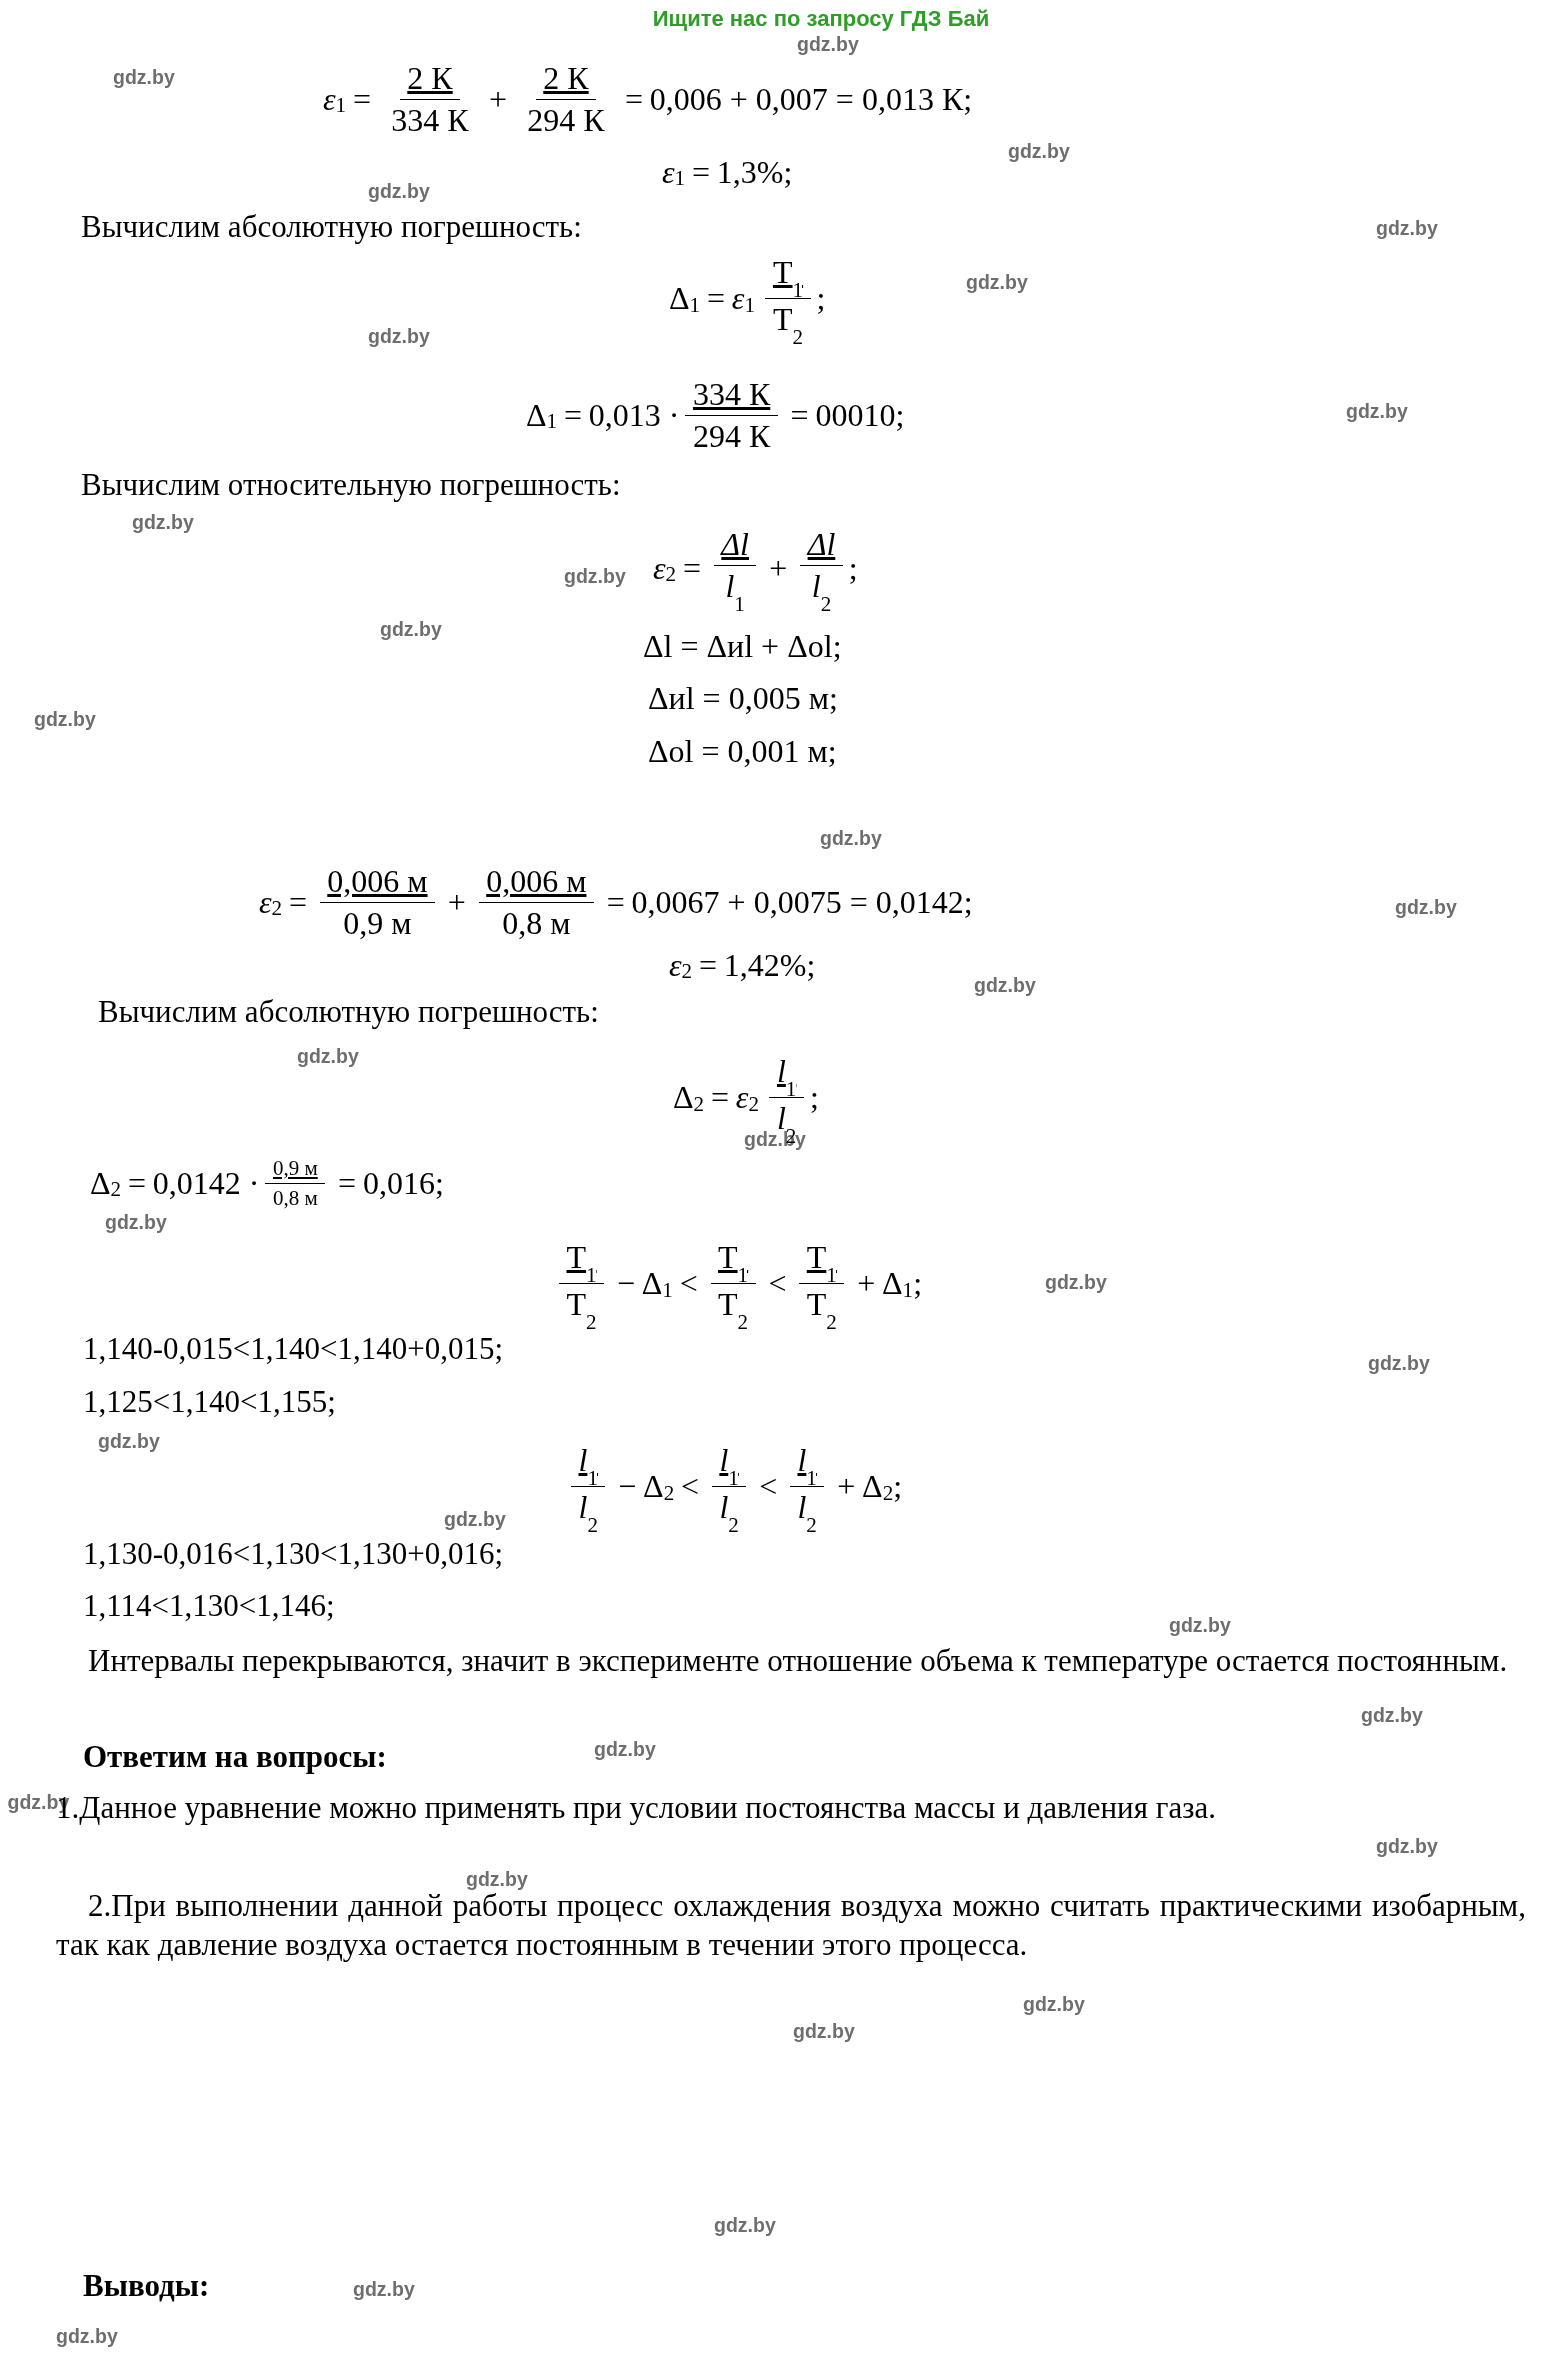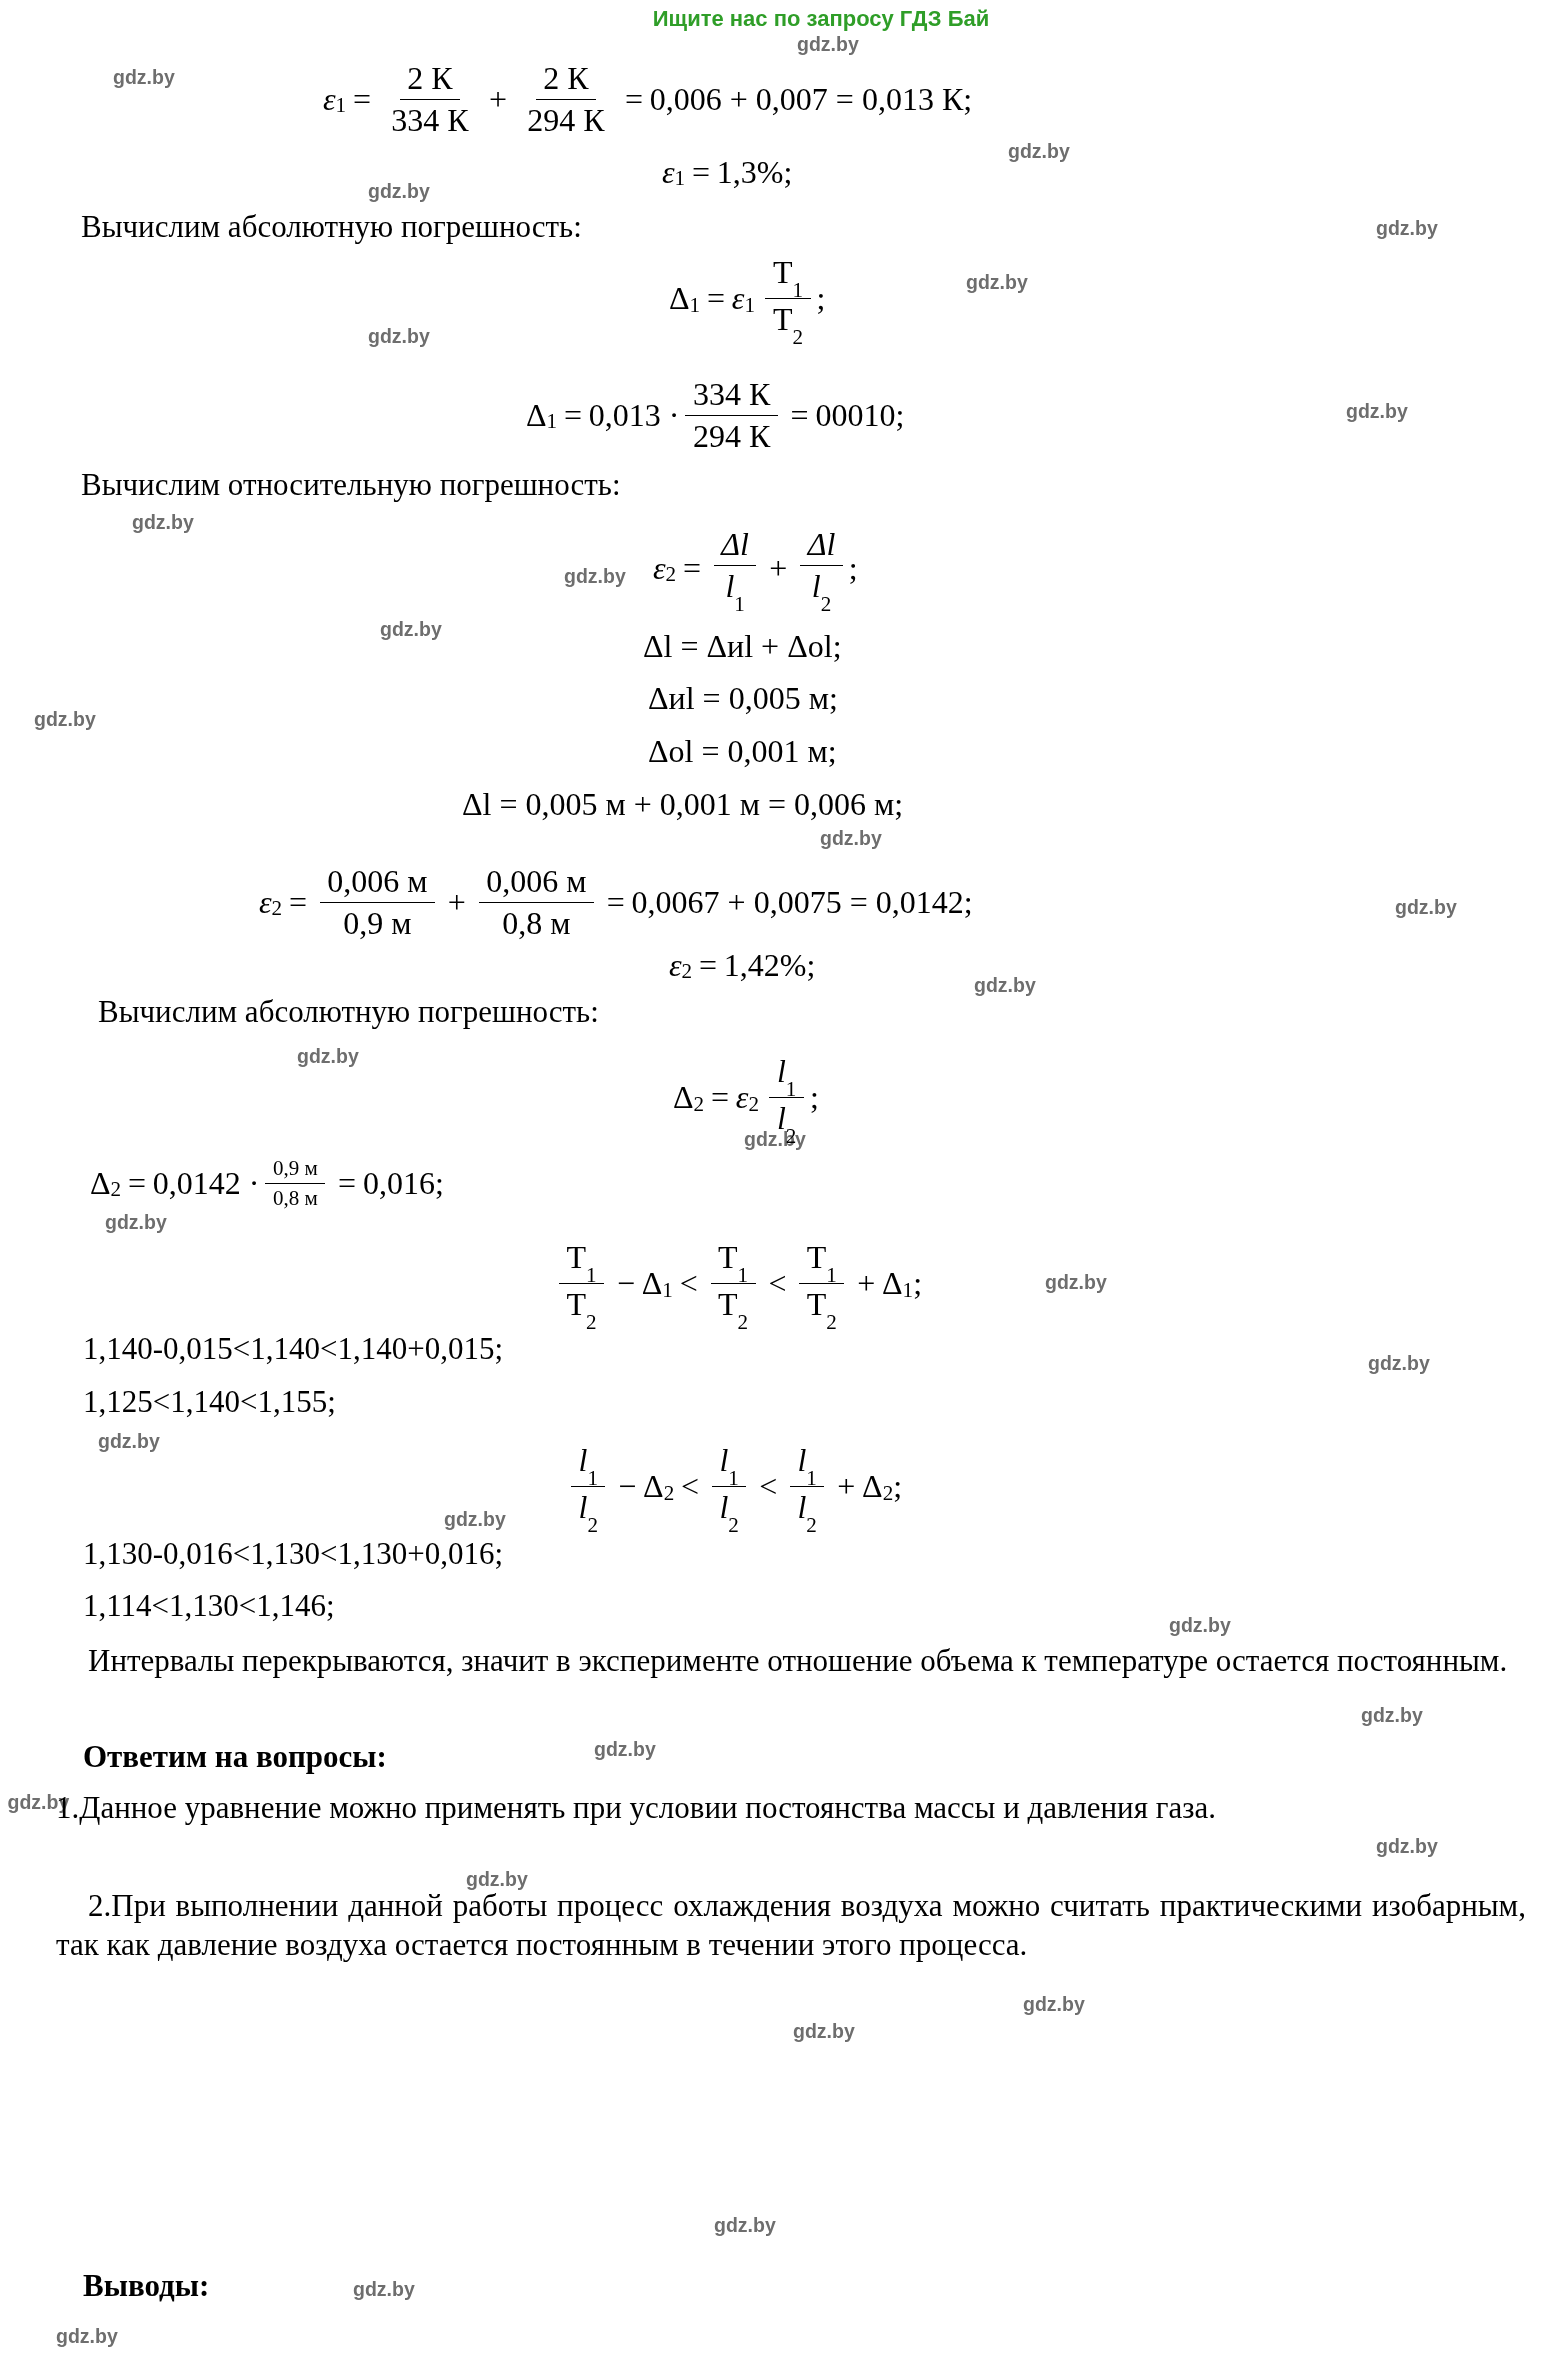--- a/index.html
+++ b/index.html
@@ -86,20 +86,21 @@
     flex-direction: column;
     align-items: center;
     justify-content: center;
     vertical-align: middle;
     margin: 0 6px;
   }
   .frac .num {
     padding: 0 7.5px 1.5px 7.5px;
     border-bottom: 1.9px solid #000;
     text-align: left;
+    text-decoration: underline;
   }
   .frac .den {
     padding: 2.3px 7.5px 0 7.5px;
     text-align: center;
   }
   .sub {
     font-size: 0.66em;
     vertical-align: sub;
     position: relative;
     top: 0.30em;
@@ -215,21 +216,20 @@
     <span class="frac">
       <span class="num it">Δl</span>
       <span class="den"><span class="it">l</span><span class="sub">2</span></span>
     </span>
     <span>;</span>
   </div>
 
   <div class="math" style="left:643px; top:628px;">Δl = Δиl + Δоl;</div>
   <div class="math" style="left:648px; top:680px;">Δиl = 0,005 м;</div>
   <div class="math" style="left:648px; top:733px;">Δоl = 0,001 м;</div>
-  <div class="math" style="left:462px; top:786px;">Δl = 0,005 м + 0,001 м = 0,006 м;</div>
 
   <div class="math" style="left:259px; top:863px;">
     <span class="it">ε</span>
       <span class="sub">2</span>
     <span class="op">=</span>
     <span class="frac">
       <span class="num">0,006 м</span>
       <span class="den">0,9 м</span>
     </span>
     <span class="op">+</span>

